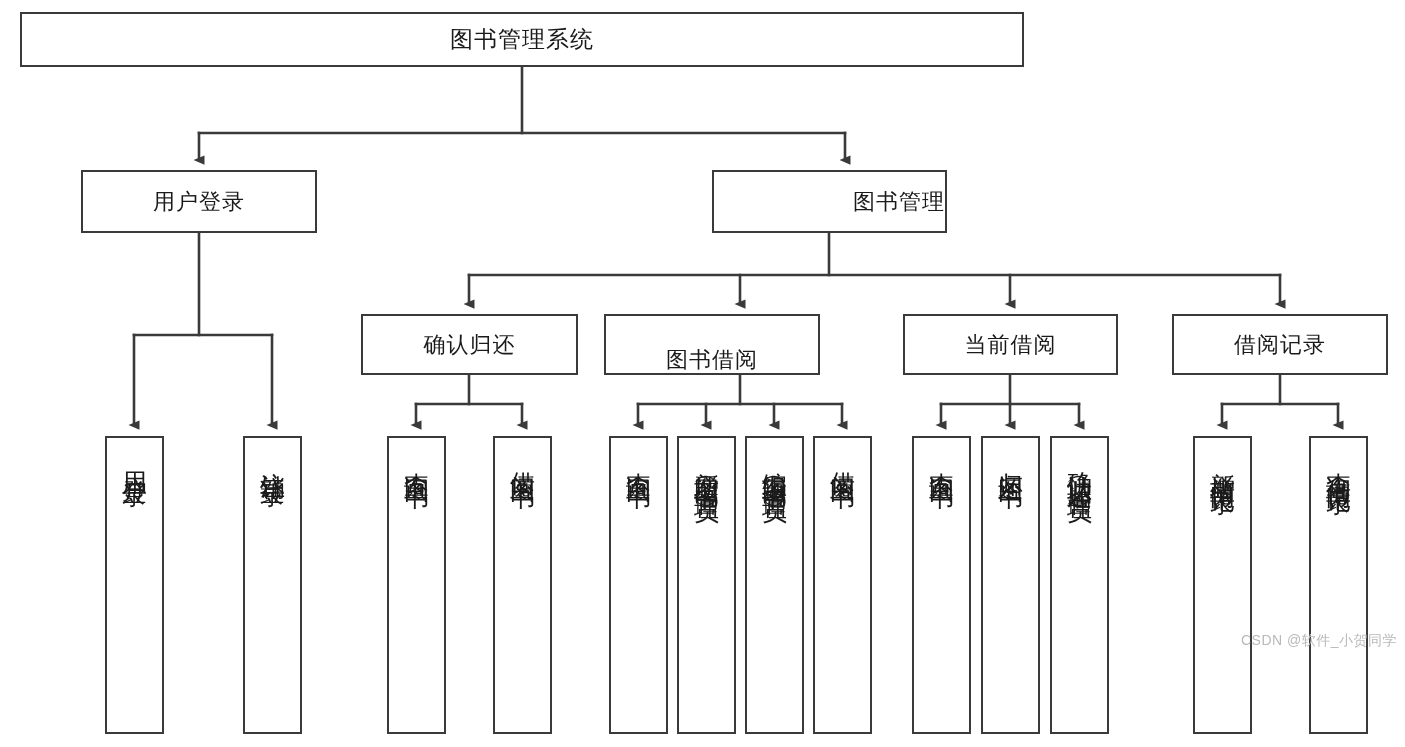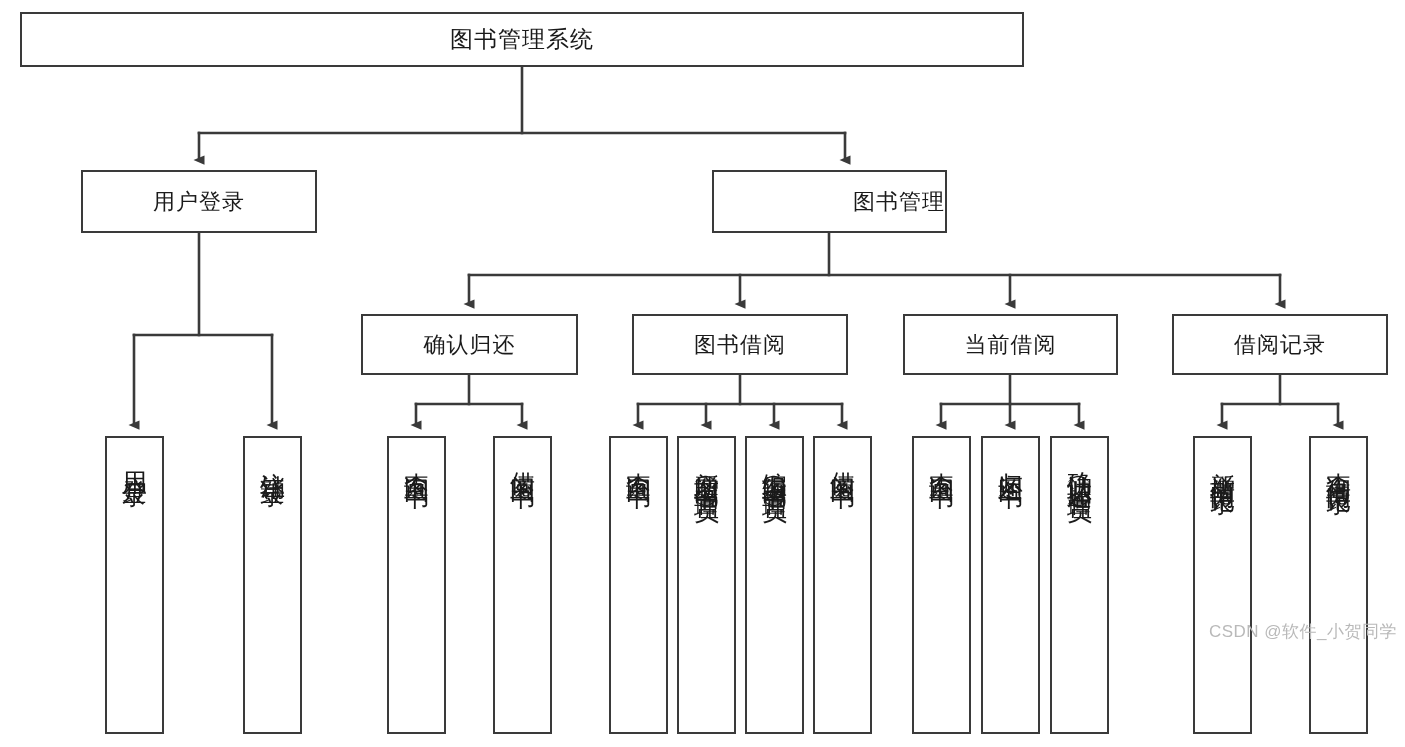--- a/index.html
+++ b/index.html
@@ -42,22 +42,22 @@
     text-orientation:upright;
     font-size:25px;
     letter-spacing:4px;
     line-height:1;
     white-space:normal;
   }
 
   .watermark{
     position:absolute;
     right:8px;
-    bottom:16px;
-    font-size:17px;
+    bottom:9px;
+    font-size:14px;
     color:#b9b9b9;
     letter-spacing:0.5px;
     white-space:nowrap;
     z-index:5;
   }
 </style>
 </head>
 <body>
 
 <div id="canvas">
@@ -120,21 +120,21 @@
   <div class="node h" style="left:81px;top:170px;width:236px;height:63px;">
     <span class="label">用户登录</span>
   </div>
   <div class="node h" style="left:712px;top:170px;width:235px;height:63px;justify-content:flex-end;">
     <span class="label">图书管理</span>
   </div>
 
   <div class="node h" style="left:361px;top:314px;width:217px;height:61px;">
     <span class="label">确认归还</span>
   </div>
-  <div class="node h" style="left:632px;top:314px;width:216px;height:61px;">
+  <div class="node h" style="left:604px;top:314px;width:216px;height:61px;align-items:flex-end;">
     <span class="label">图书借阅</span>
   </div>
   <div class="node h" style="left:903px;top:314px;width:215px;height:61px;">
     <span class="label">当前借阅</span>
   </div>
   <div class="node h" style="left:1172px;top:314px;width:216px;height:61px;">
     <span class="label">借阅记录</span>
   </div>
 
   <div class="node v" style="left:105px;top:436px;width:59px;height:298px;">

